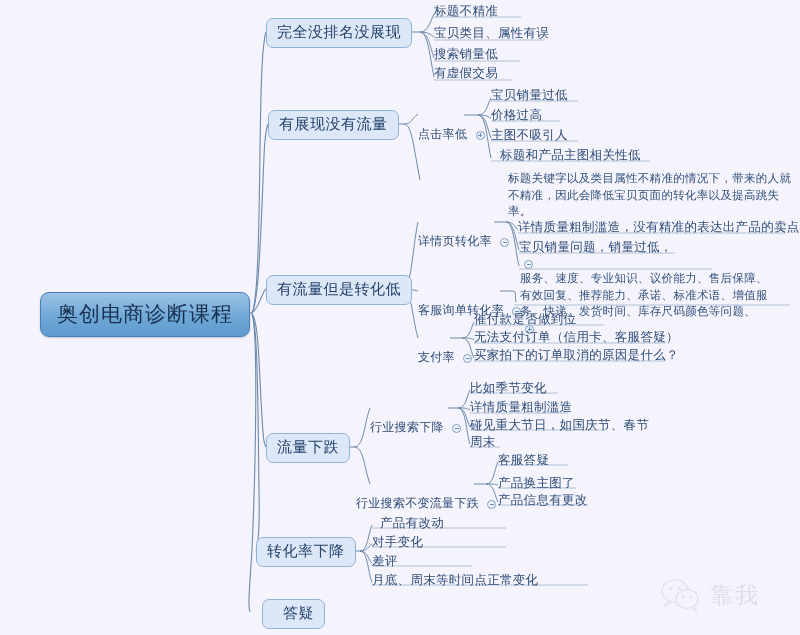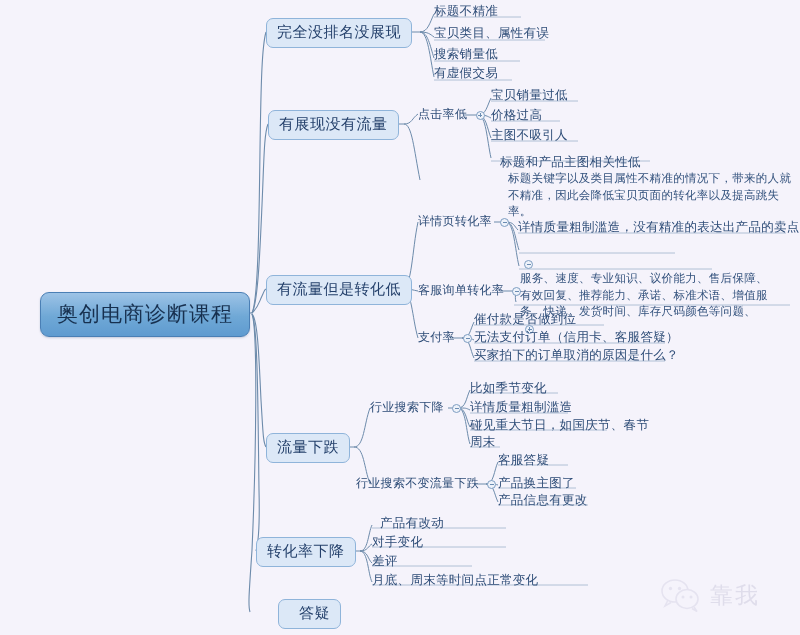--- a/index.html
+++ b/index.html
@@ -48,21 +48,21 @@
     letter-spacing: .5px;
     padding: 5px 10px 6px 10px;
     color: #24406b;
   }
 
   .leaf {
     font-size: 12.5px;
     color: #2d4c77;
     letter-spacing: .3px;
   }
-  .leaf.sub { font-size: 12px; }
+  .leaf.sub { font-size: 12px; margin-top: 20px; }
   .leaf.para {
     white-space: normal;
     font-size: 11.5px;
     line-height: 1.45;
     color: #33527d;
   }
 
   .marker {
     display: inline-block;
     width: 9px; height: 9px;
@@ -238,39 +238,42 @@
   </div>
   <div class="node leaf" style="left:491px; top:88px;">
     <span>宝贝销量过低</span>
   </div>
   <div class="node leaf" style="left:491px; top:108px;">
     <span>价格过高</span>
   </div>
   <div class="node leaf" style="left:491px; top:128px;">
     <span>主图不吸引人</span>
   </div>
-  <div class="node leaf" style="left:491px; top:155px;padding-left:9px;">
+  <div class="node leaf" style="left:491px; top:148px;padding-left:9px;">
     <span>标题和产品主图相关性低</span>
   </div>
   <div class="node leaf para" style="left:508px; top:170px; width:286px;">
     <span>标题关键字以及类目属性不精准的情况下，带来的人就不精准，因此会降低宝贝页面的转化率以及提高跳失率。</span>
   </div>
 
   <div class="node branch" style="left:266px; top:275px;">
     <span>有流量但是转化低</span>
   </div>
 
   <div class="node leaf sub" style="left:418px; top:215px;">
     <span>详情页转化率</span>
     <span class="marker minus"></span>
   </div>
   <div class="node leaf" style="left:518px; top:220px;">
     <span>详情质量粗制滥造，没有精准的表达出产品的卖点</span>
     
   </div>
+  <div class="node leaf" style="left:519px; top:240px;">
+    <span>宝贝销量问题，销量过低，</span>
+  </div>
   <div class="node leaf" style="left:519px; top:256px;">
     <span class="marker minus"></span>
   </div>
 
   <div class="node leaf sub" style="left:418px; top:284px;">
     <span>客服询单转化率</span>
     <span class="marker minus"></span>
   </div>
   <div class="node leaf para" style="left:520px; top:270px; width:250px;">
     <span>服务、速度、专业知识、议价能力、售后保障、有效回复、推荐能力、承诺、标准术语、增值服务。快递、发货时间、库存尺码颜色等问题、</span>
@@ -335,21 +338,21 @@
   <div class="node leaf" style="left:372px; top:535px;text-align:center;">
     <span>对手变化</span>
   </div>
   <div class="node leaf" style="left:372px; top:554px;">
     <span>差评</span>
   </div>
   <div class="node leaf" style="left:372px; top:573px;">
     <span>月底、周末等时间点正常变化</span>
   </div>
 
-  <div class="node branch" style="left:278px; top:599px;padding-left:20px;">
+  <div class="node branch" style="left:262px; top:599px;padding-left:20px;">
     <span>答疑</span>
   </div>
 
   <div id="wechat">
     <svg width="42" height="34" viewBox="0 0 42 34">
       <ellipse cx="15" cy="13" rx="13" ry="11" fill="none" stroke="#c9c6dc" stroke-width="1.6"></ellipse>
       <path d="M8 22 L5 28 L11 24.5" fill="none" stroke="#c9c6dc" stroke-width="1.6"></path>
       <circle cx="10.5" cy="10.5" r="1.7" fill="#c9c6dc"></circle>
       <circle cx="19.5" cy="10.5" r="1.7" fill="#c9c6dc"></circle>
       <ellipse cx="27" cy="21" rx="11" ry="9.5" fill="#f5f3fb" stroke="#c9c6dc" stroke-width="1.6"></ellipse>

